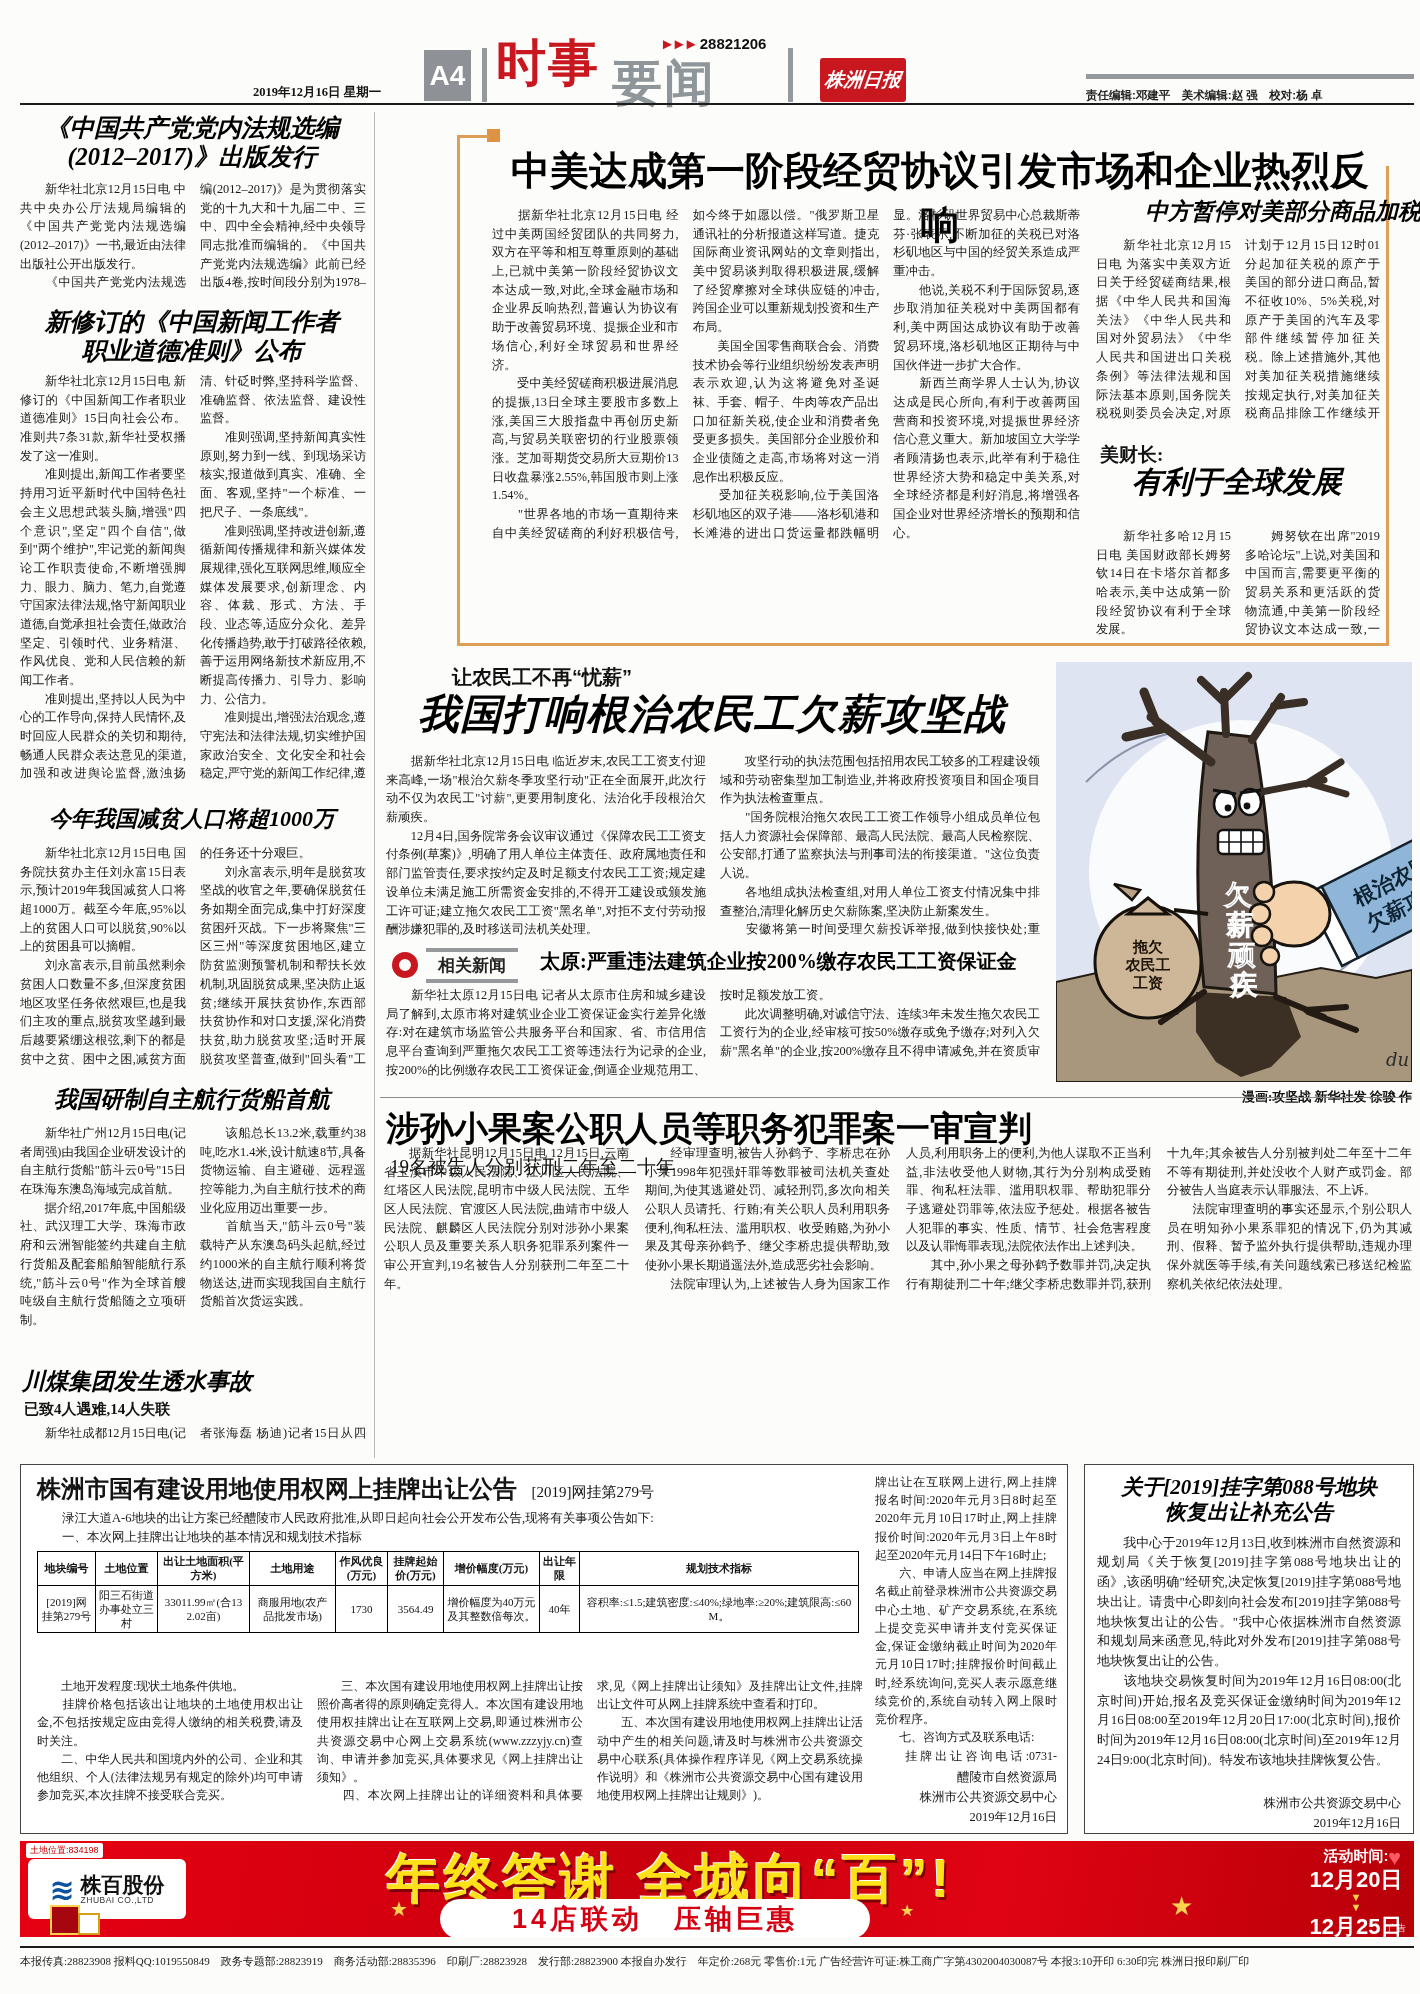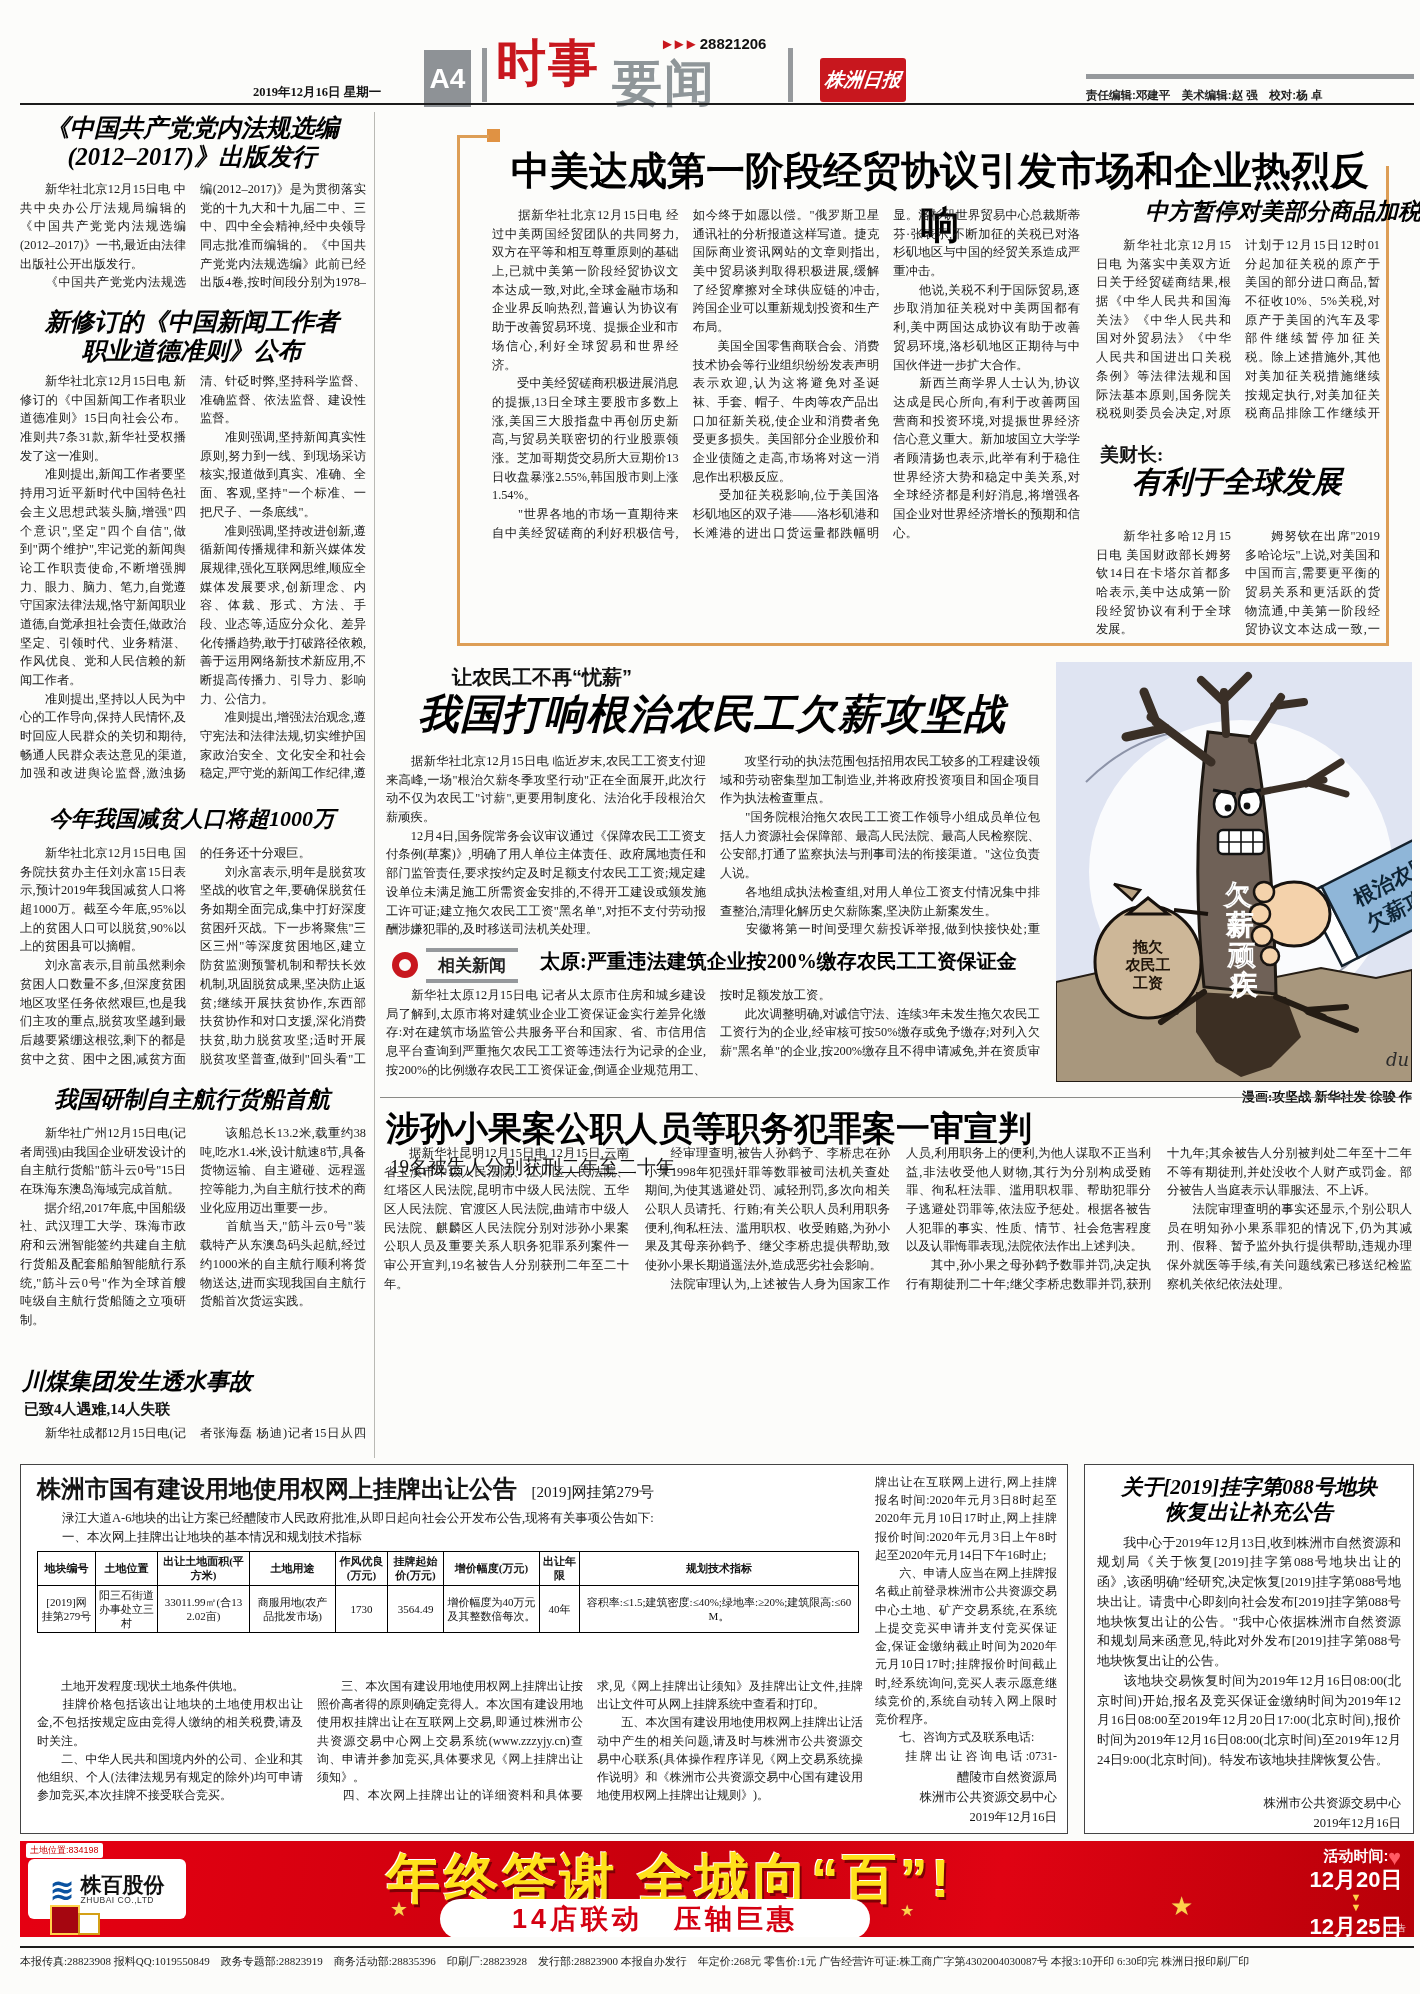--- a/index.html
+++ b/index.html
@@ -25,21 +25,21 @@
   .star{position:absolute;color:#ffd24a;text-shadow:0 0 2px #a33;}
   .heart{position:absolute;color:#9c0a12;}
 </style>
 </head>
 <body>
 
 <div class="page">
 
   <div class="abs serif" style="left:253px;top:84px;font-size:12.5px;font-weight:bold;">2019年12月16日 星期一</div>
 
-  <div class="abs" style="left:424px;top:50px;width:47px;height:57px;background:#8e9296;color:#fff;
+  <div class="abs" style="left:424px;top:50px;width:47px;height:51px;background:#8e9296;color:#fff;
        font-size:28px;font-weight:bold;display:flex;align-items:center;justify-content:center;">
     <span>A4</span>
   </div>
 
   <div class="abs gray-bar" style="left:482px;top:48px;width:5px;height:54px;"></div>
   <div class="abs" style="left:496px;top:38px;font-weight:900;font-size:50px;line-height:1;color:#c8171e;letter-spacing:2px;">时事</div>
   <div class="abs" style="left:660px;top:35px;font-size:15px;font-weight:bold;color:#111;">
     <span style="color:#c8171e;letter-spacing:-3px;">►►►</span>
     <span>28821206</span>
   </div>

